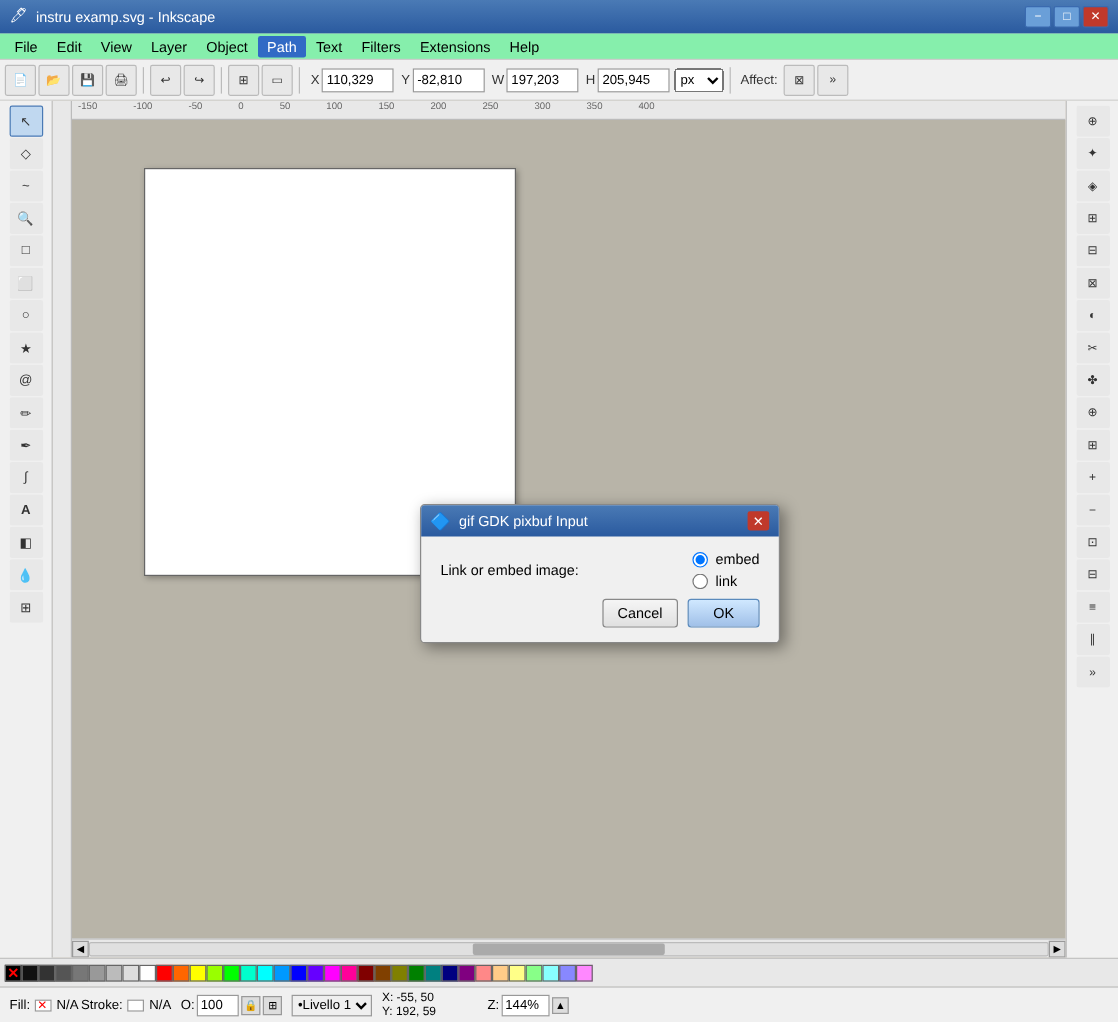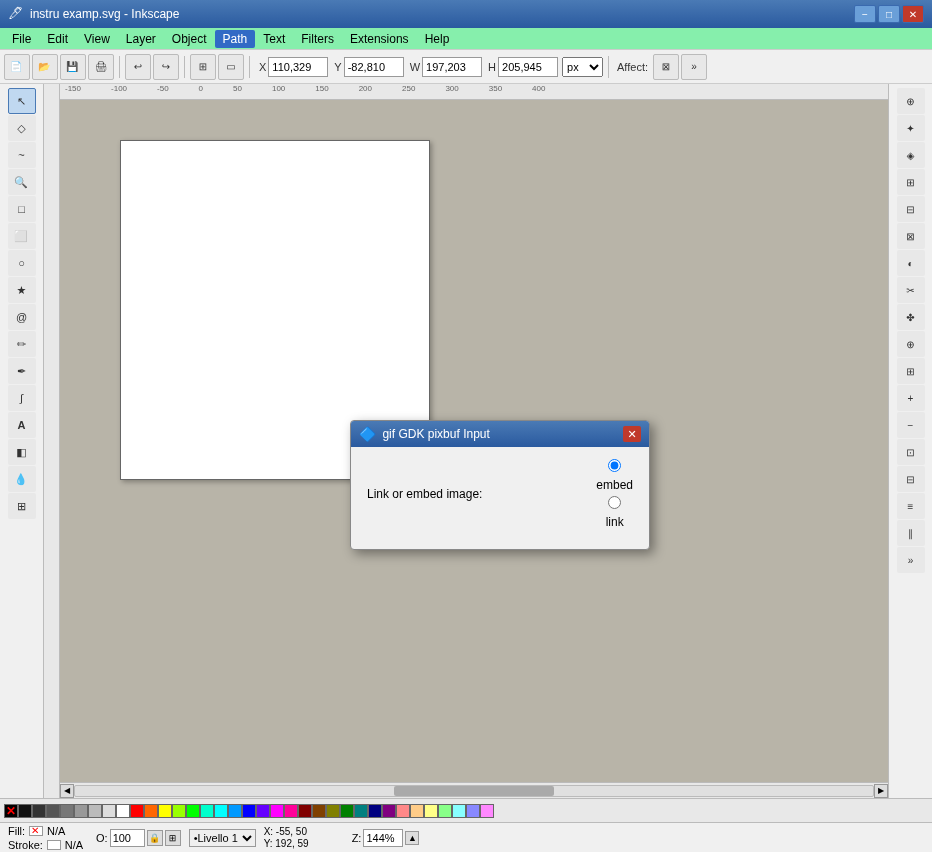--- a/index.html
+++ b/index.html
@@ -201,21 +201,20 @@
       display: flex;
       flex-direction: column;
       gap: 4px;
     }
     .radio-option {
       display: flex;
       align-items: center;
       gap: 6px;
       font-size: 12px;
       cursor: pointer;
-      flex-direction: column;
     }
     .radio-input {
       cursor: pointer;
     }
     .dialog-desc {
       font-size: 11px;
       color: #333;
       margin: 8px 0 12px 0;
       line-height: 1.5;
     }
@@ -422,21 +421,21 @@
   <div class="color-swatch" style="background:#ff8888;"></div>
   <div class="color-swatch" style="background:#ffcc88;"></div>
   <div class="color-swatch" style="background:#ffff88;"></div>
   <div class="color-swatch" style="background:#88ff88;"></div>
   <div class="color-swatch" style="background:#88ffff;"></div>
   <div class="color-swatch" style="background:#8888ff;"></div>
   <div class="color-swatch" style="background:#ff88ff;"></div>
 </div>
 
 <div class="status-bar">
-  <div style="display:flex; flex-direction:column; gap:2px; min-width:80px;">
+  <div style="display:flex; flex-direction:row; gap:2px; min-width:80px;">
     <div style="display:flex; align-items:center; gap:4px;">
       <span>Fill:</span>
       <div style="width:14px; height:10px; border:1px solid #999; background:white; position:relative;">
         <span style="position:absolute; color:red; font-size:10px; top:-2px; left:1px;">✕</span>
       </div>
       <span>N/A</span>
     </div>
     <div style="display:flex; align-items:center; gap:4px;">
       <span>Stroke:</span>
       <div style="width:14px; height:10px; border:1px solid #999; background:white;"></div>
@@ -481,15 +480,19 @@
           <label class="radio-option">
             <input type="radio" class="radio-input" name="embed_link" checked="" style="">
             <span>embed</span>
           </label>
           <label class="radio-option">
             <input type="radio" class="radio-input" name="embed_link" style="">
             <span>link</span>
           </label>
         </div>
       </div>
+      <div class="dialog-buttons">
+        <button class="dialog-btn">Cancel</button>
+        <button class="dialog-btn primary">OK</button>
+      </div>
     </div>
   </div>
 </div>
 
 </body></html>

